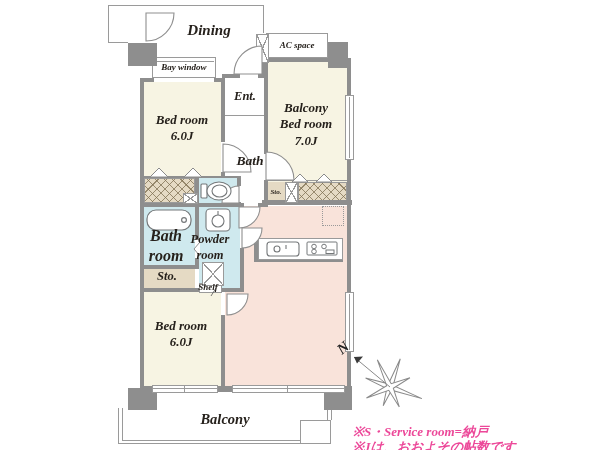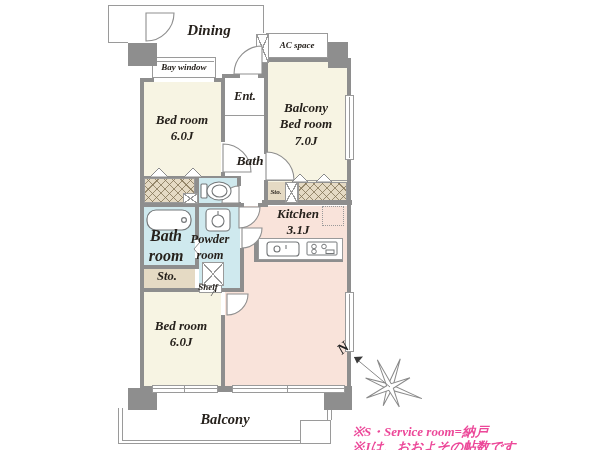--- a/index.html
+++ b/index.html
@@ -198,24 +198,20 @@
     <div>Bed room</div>
     <div>6.0J</div>
   </div>
   <div class="lbl" style="left:245px;top:97px;font-size:12.5px">Ent.</div>
   <div class="lbl" style="left:250px;top:161px;font-size:13.5px">Bath</div>
   <div class="lbl" style="left:306px;top:124px;font-size:13px">
     <div>Balcony</div>
     <div>Bed room</div>
     <div>7.0J</div>
   </div>
-  <div class="lbl" style="left:298px;top:222px;font-size:13px">
-    <div>Kitchen</div>
-    <div>3.1J</div>
-  </div>
   <div class="lbl" style="left:166px;top:246px;font-size:16px">
     <div>Bath</div>
     <div>room</div>
   </div>
   <div class="lbl" style="left:210px;top:248px;font-size:12.5px">
     <div>Powder</div>
     <div>room</div>
   </div>
   <div class="lbl" style="left:276px;top:192px;font-size:7px">Sto.</div>
   <div class="lbl" style="left:167px;top:277px;font-size:12.5px">Sto.</div>

